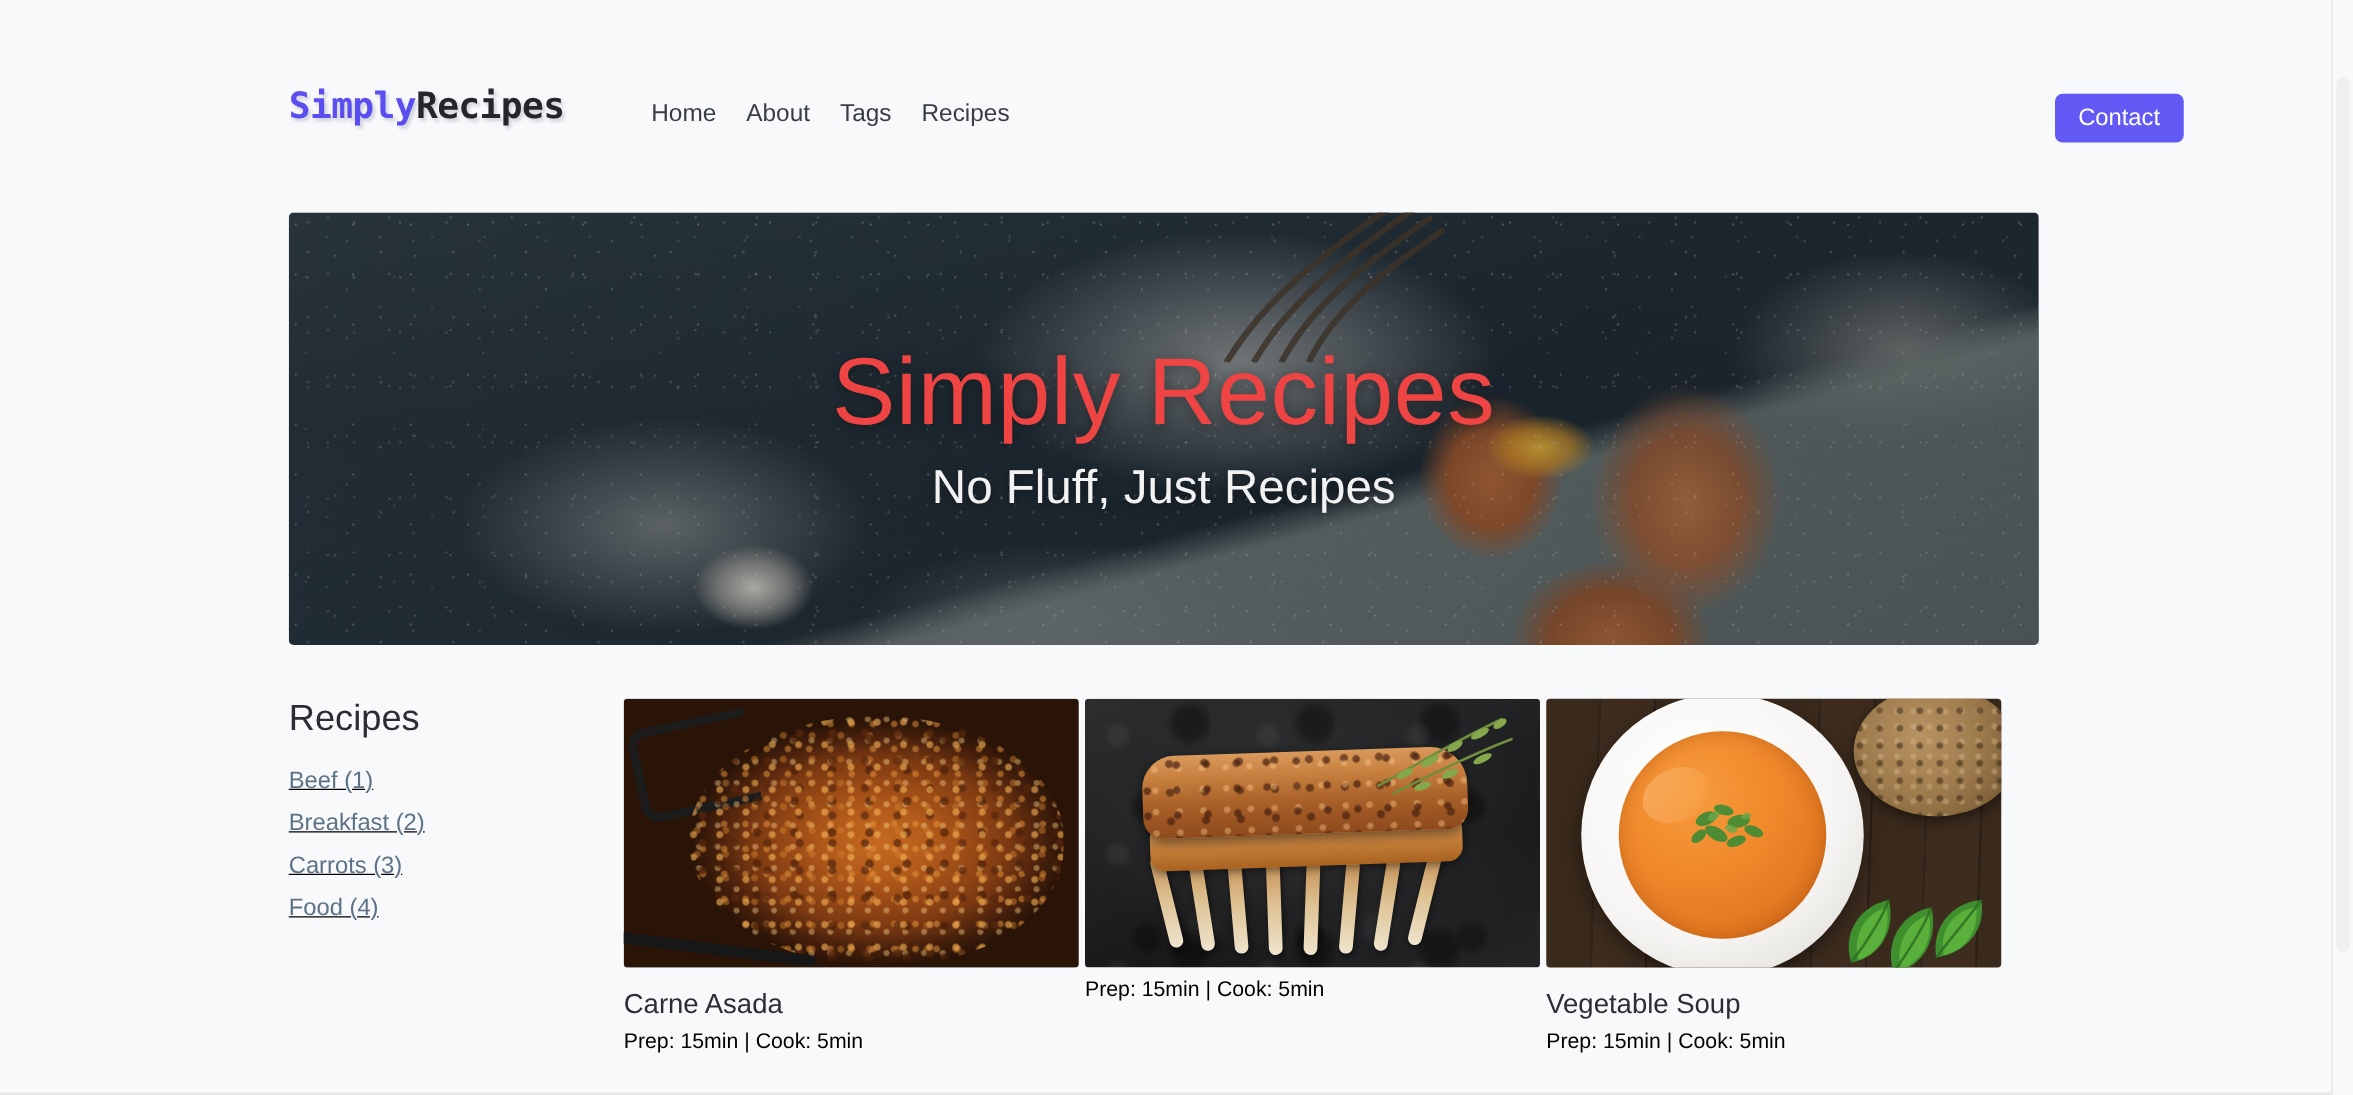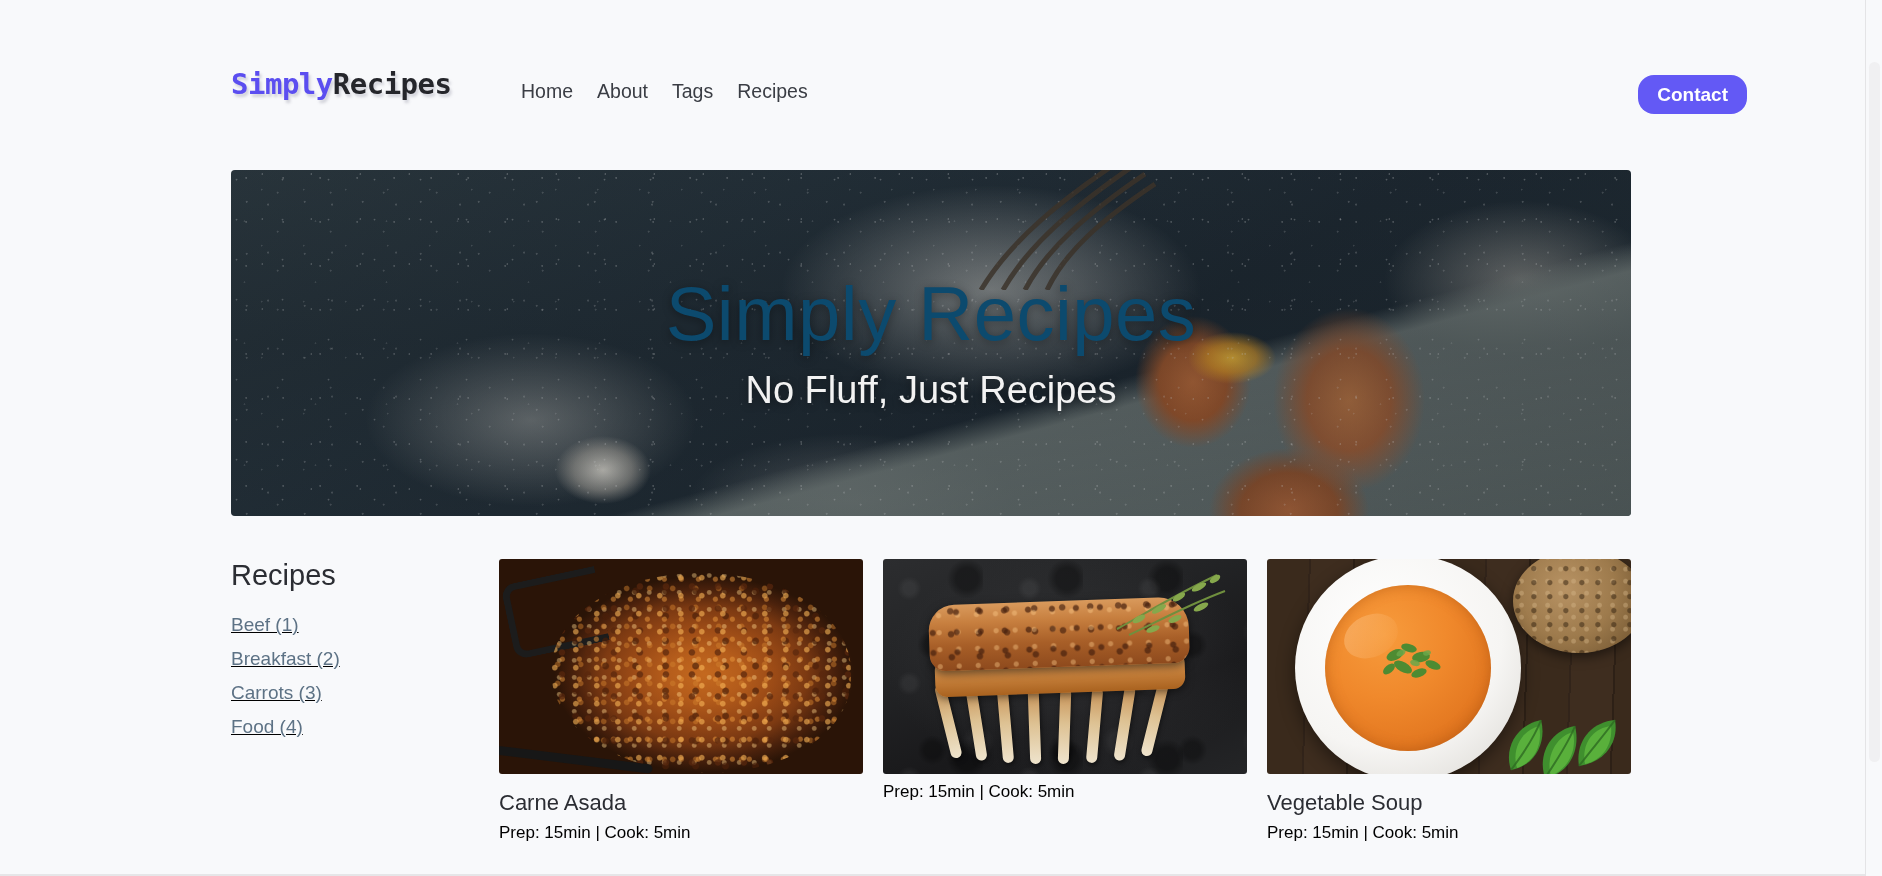--- a/index.html
+++ b/index.html
@@ -99,28 +99,27 @@
     cursor: pointer;
   }
 
   .contact-button {
     position: absolute;
     right: 118px;
     top: 41px;
     background: #6359f5;
     color: #ffffff;
     border: none;
-    border-radius: 16px;
+    border-radius: 6px;
     padding: 0 19px;
     height: 39px;
     font-size: 19px;
     font-family: "Liberation Sans", sans-serif;
     cursor: pointer;
     line-height: 39px;
-    font-weight: bold;
   }
 
   
   .hero {
     position: absolute;
     left: 231px;
     top: 170px;
     width: 1400px;
     height: 346px;
     border-radius: 4px;
@@ -181,21 +180,21 @@
   }
   .hero-copy {
     position: absolute;
     inset: 0;
     display: flex;
     flex-direction: column;
     align-items: center;
     justify-content: center;
   }
   .hero-title {
-    color: #0c4a6e;
+    color: #ef4444;
     font-size: 76px;
     font-weight: normal;
     line-height: 1.05;
     letter-spacing: 0.5px;
     text-shadow: 0 2px 10px rgba(0,0,0,0.35);
   }
   .hero-subtitle {
     margin-top: 16px;
     color: #f2f2f2;
     font-size: 38px;
@@ -239,21 +238,21 @@
     text-decoration: none;
     line-height: 1.05;
     cursor: pointer;
     white-space: nowrap;
   }
 
   
   .recipe-grid {
     flex: 1;
     display: flex;
-    gap: 20px;
+    gap: 5px;
   }
   .recipe-card {
     width: 364px;
     flex: 0 0 364px;
     cursor: pointer;
   }
   .card-thumb {
     width: 364px;
     height: 215px;
     border-radius: 3px;

